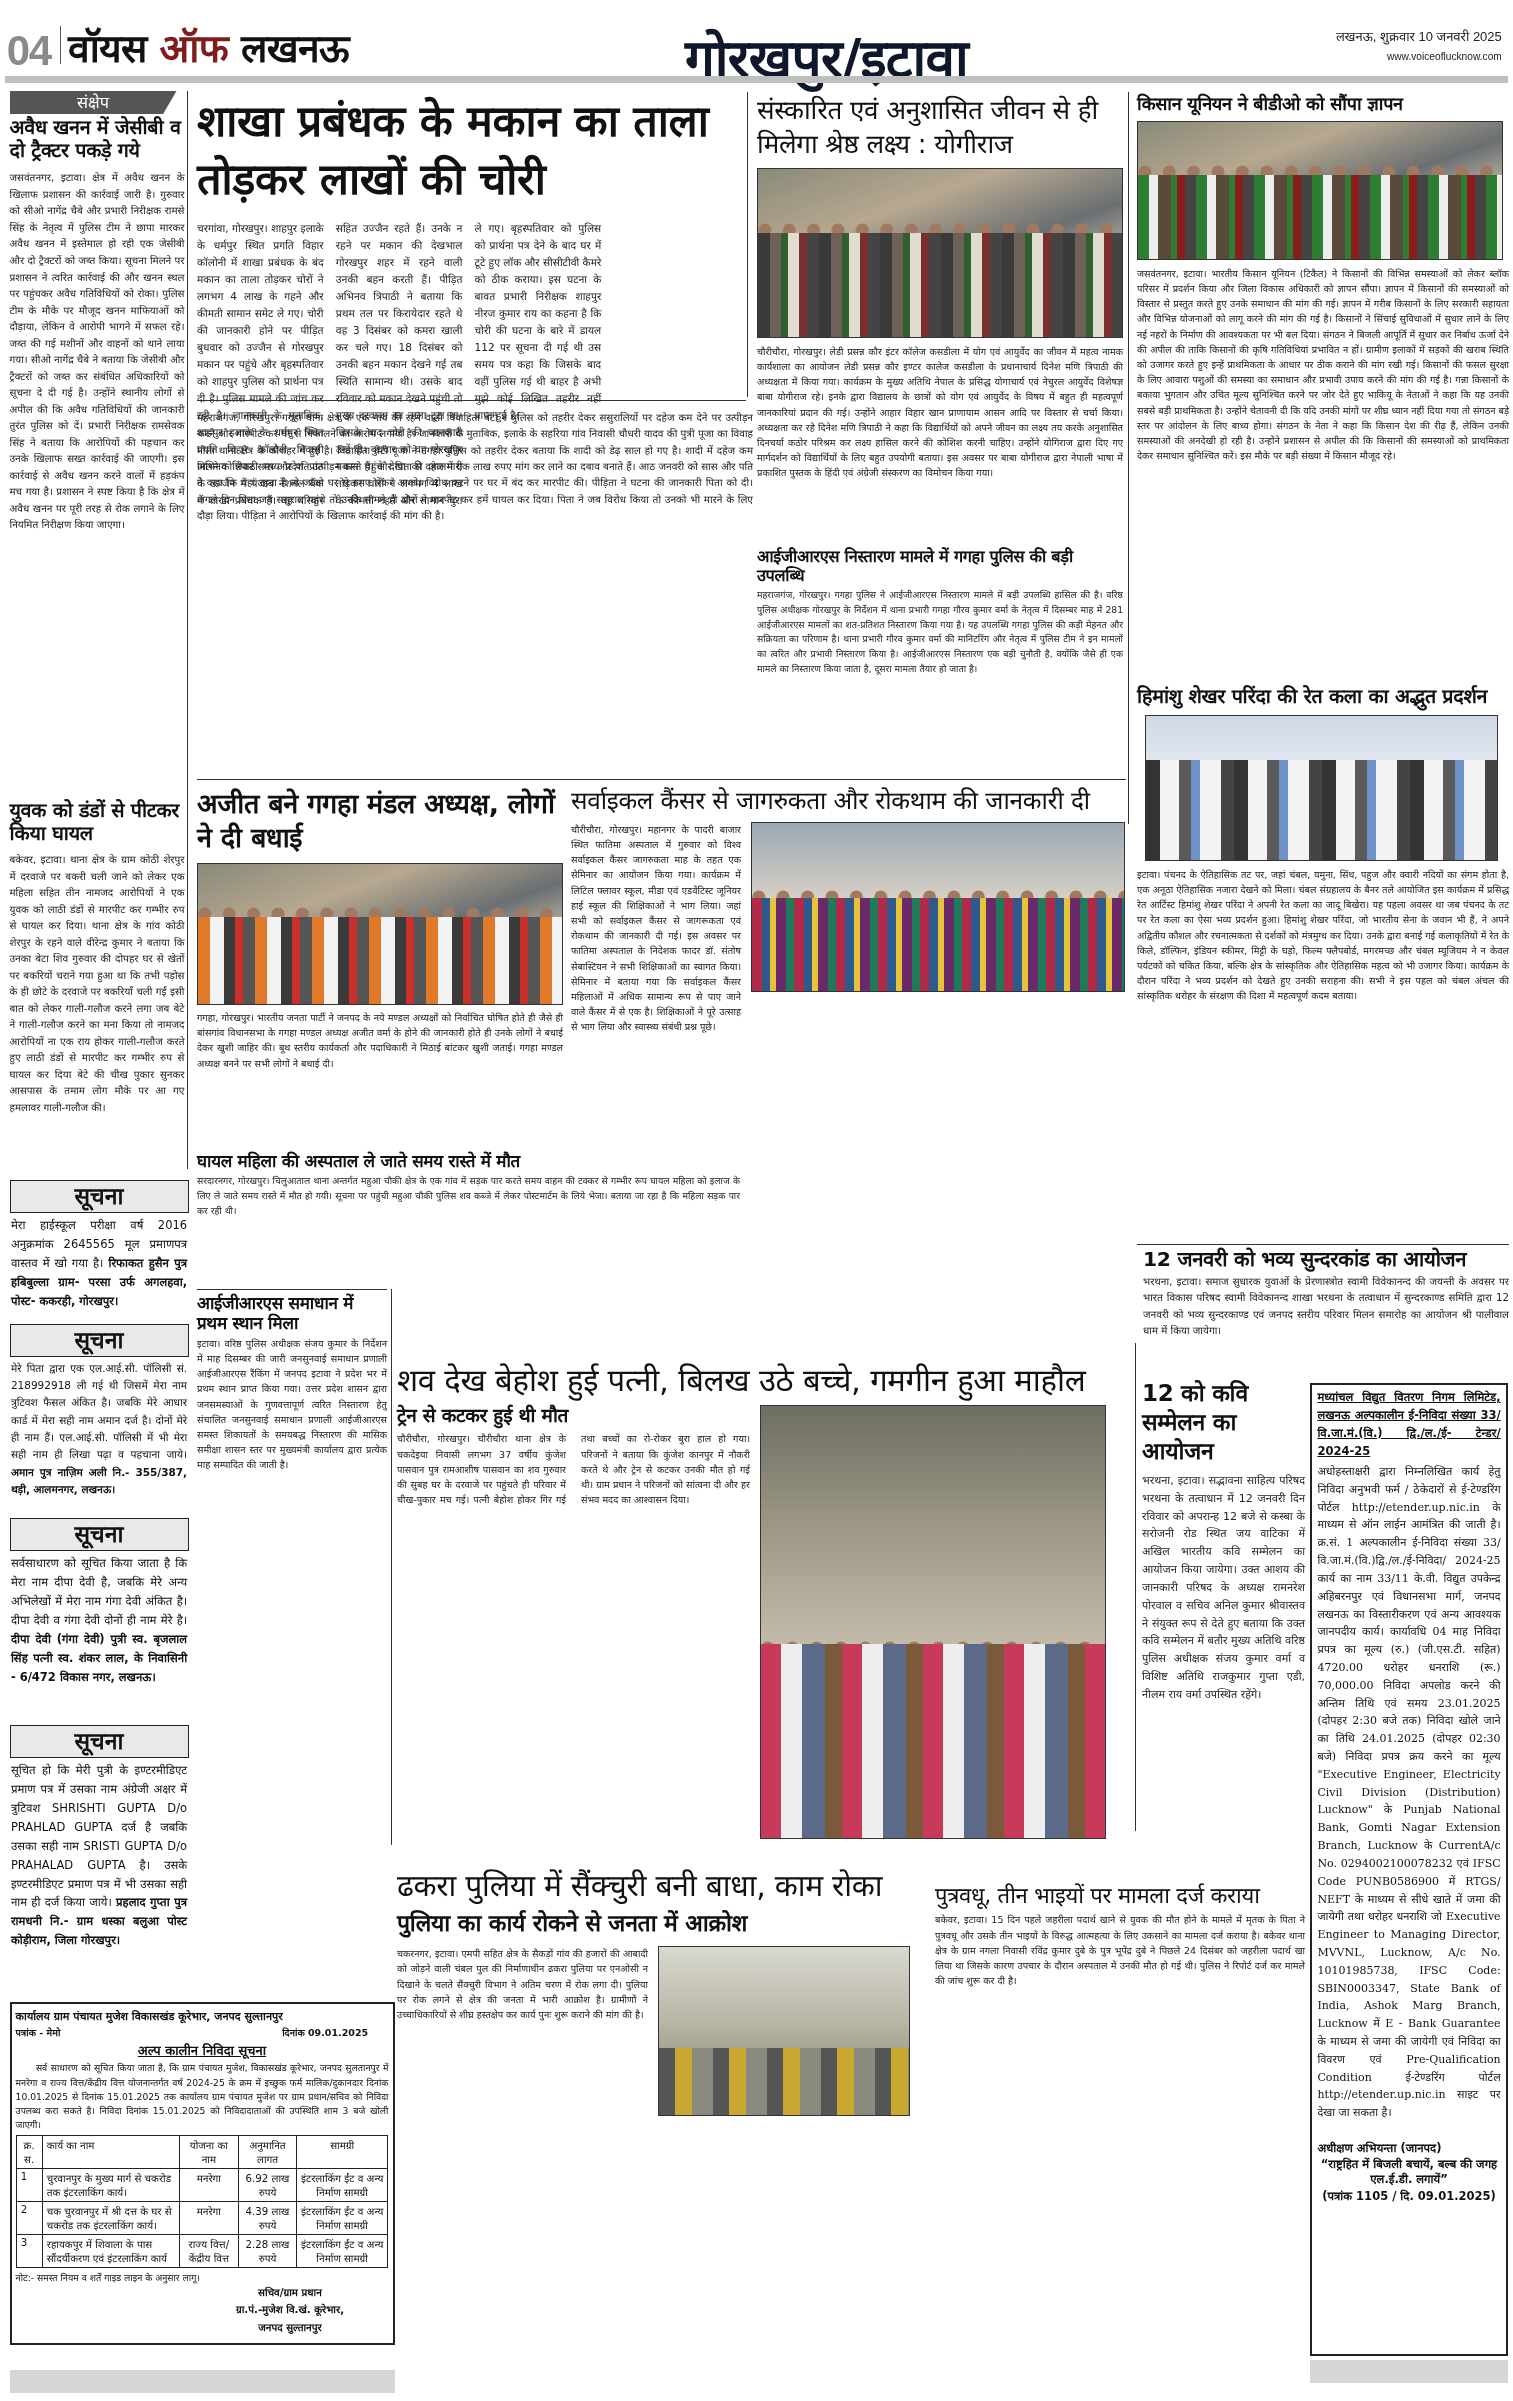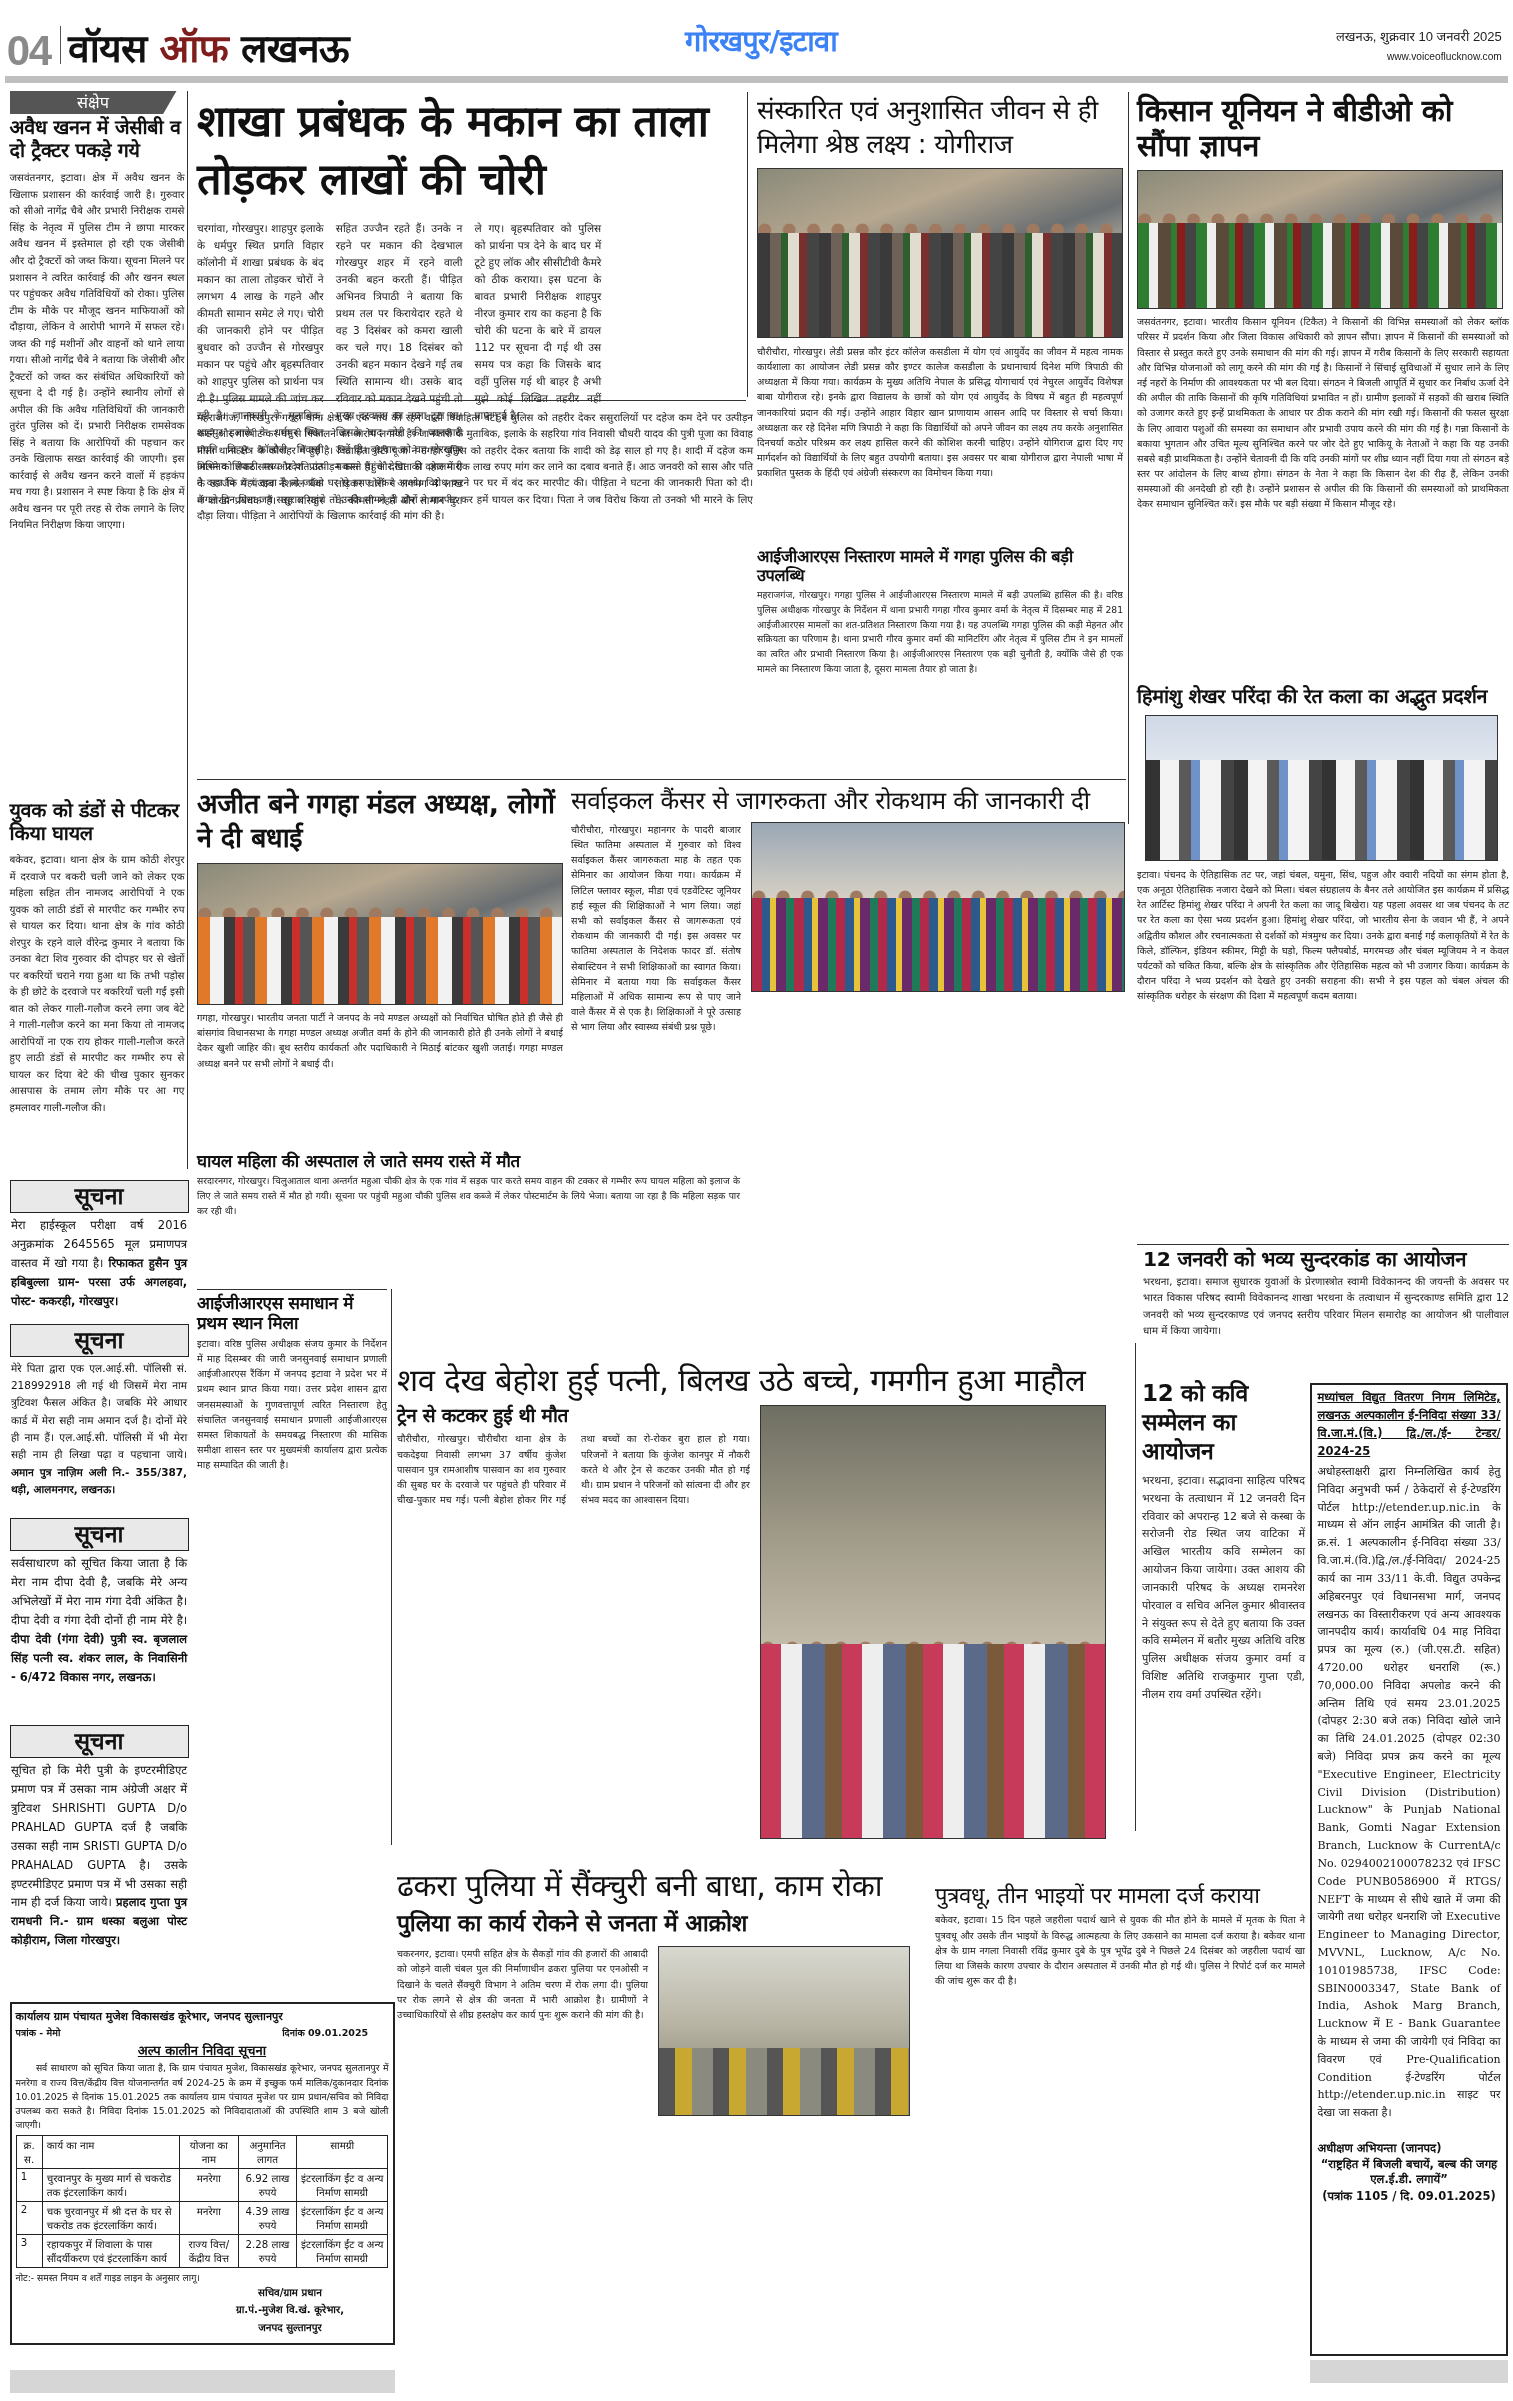--- a/index.html
+++ b/index.html
@@ -4,21 +4,21 @@
 <style>
   *{box-sizing:border-box;margin:0;padding:0}
   html,body{width:1514px;height:2401px;background:#fff;overflow:hidden}
   body{font-family:"DejaVu Sans",sans-serif;color:#111;position:relative}
   .abs{position:absolute}
   .masthead{left:0;top:0;width:1514px;height:75px}
   .pgno{left:6.8px;top:27px;font-family:"Liberation Sans",sans-serif;font-weight:bold;font-size:42px;color:#8a8a8a;letter-spacing:-1.4px}
   .mast-sep{left:27px;top:26px;width:1.4px;height:38px;background:#555}
   .brand{left:31px;top:20.3px;font-size:39px;font-weight:bold;color:#111;letter-spacing:-0.7px}
   .brand .mid{color:#7f1d1d}
-  .section{left:685px;top:20.3px;font-size:29px;font-weight:bold;color:#3b82f6;letter-spacing:-0.7px}
+  .section{left:685px;top:20.3px;font-size:53px;font-weight:bold;color:#0f172a;letter-spacing:-0.7px}
   .dateline{right:12.2px;top:27px;font-size:13px;color:#222;font-family:"Liberation Sans",sans-serif}
   .website{right:12.2px;top:51px;font-size:10.2px;color:#222;font-family:"Liberation Sans",sans-serif}
   .grayband{left:5.4px;top:76px;width:1503px;height:6.8px;background:#bfbfbf}
   .vrule{width:1.4px;background:#333}
   .hrule{height:1.4px;background:#333}
   .sanksh{left:9.5px;top:91px;width:167px;height:23px;background:#555;color:#fff;font-size:16.3px;text-align:center;line-height:23px;clip-path:polygon(0 0,100% 0,92% 100%,0 100%)}
   h1,h2,h3{font-weight:bold;line-height:1.15;letter-spacing:-0.3px}
   .hl-xl{font-size:43px;line-height:1.35}
   .hl-l{font-size:28.5px}
   .hl-m{font-size:22.4px}
@@ -94,21 +94,21 @@
   <h1 class="hl-l" style="font-size:26px;line-height:1.3;font-weight:normal">संस्कारित एवं अनुशासित जीवन से ही मिलेगा श्रेष्ठ लक्ष्य : योगीराज</h1>
   <div class="photo" style="position:relative;width:366px;height:170px;margin-top:6.8px">
       <div class="heads"></div>
       <div class="crowd"></div>
     </div>
   <p class="txt-sm" style="margin-top:5.4px">चौरीचौरा, गोरखपुर। लेडी प्रसन्न कौर इंटर कॉलेज कसडीला में योग एवं आयुर्वेद का जीवन में महत्व नामक कार्यशाला का आयोजन लेडी प्रसन्न कौर इण्टर कालेज कसडीला के प्रधानाचार्य दिनेश मणि त्रिपाठी की अध्यक्षता में किया गया। कार्यक्रम के मुख्य अतिथि नेपाल के प्रसिद्ध योगाचार्य एवं नेचुरल आयुर्वेद विशेषज्ञ बाबा योगीराज रहे। इनके द्वारा विद्यालय के छात्रों को योग एवं आयुर्वेद के विषय में बहुत ही महत्वपूर्ण जानकारियां प्रदान की गई। उन्होंने आहार विहार खान प्राणायाम आसन आदि पर विस्तार से चर्चा किया। अध्यक्षता कर रहे दिनेश मणि त्रिपाठी ने कहा कि विद्यार्थियों को अपने जीवन का लक्ष्य तय करके अनुशासित दिनचर्या कठोर परिश्रम कर लक्ष्य हासिल करने की कोशिश करनी चाहिए। उन्होंने योगिराज द्वारा दिए गए मार्गदर्शन को विद्यार्थियों के लिए बहुत उपयोगी बताया। इस अवसर पर बाबा योगीराज द्वारा नेपाली भाषा में प्रकाशित पुस्तक के हिंदी एवं अंग्रेजी संस्करण का विमोचन किया गया।</p>
 </div>
 <div class="abs vrule" style="left:1128px;top:92px;height:732px"></div>
 
 <div class="abs" style="left:1137px;top:94px;width:372px">
-  <h2 class="hl-m" style="font-size:30px">किसान यूनियन ने बीडीओ को सौंपा ज्ञापन</h2>
+  <h2 class="hl-m" style="font-size:18px">किसान यूनियन ने बीडीओ को सौंपा ज्ञापन</h2>
   <div class="photo" style="position:relative;width:366px;height:139px;margin-top:6.8px">
       <div class="heads"></div>
       <div class="crowd" style="background:repeating-linear-gradient(90deg,#2e7d32 0 11px,#eee 11px 20.3px,#5a4a3a 20.3px 33px,#2e7d32 33px 39px,#8b1c1c 39px 47px,#444 47px 58px)"></div>
     </div>
   <p class="txt-sm" style="margin-top:5.4px">जसवंतनगर, इटावा। भारतीय किसान यूनियन (टिकैत) ने किसानों की विभिन्न समस्याओं को लेकर ब्लॉक परिसर में प्रदर्शन किया और जिला विकास अधिकारी को ज्ञापन सौंपा। ज्ञापन में किसानों की समस्याओं को विस्तार से प्रस्तुत करते हुए उनके समाधान की मांग की गई। ज्ञापन में गरीब किसानों के लिए सरकारी सहायता और विभिन्न योजनाओं को लागू करने की मांग की गई है। किसानों ने सिंचाई सुविधाओं में सुधार लाने के लिए नई नहरों के निर्माण की आवश्यकता पर भी बल दिया। संगठन ने बिजली आपूर्ति में सुधार कर निर्बाध ऊर्जा देने की अपील की ताकि किसानों की कृषि गतिविधियां प्रभावित न हों। ग्रामीण इलाकों में सड़कों की खराब स्थिति को उजागर करते हुए इन्हें प्राथमिकता के आधार पर ठीक कराने की मांग रखी गई। किसानों की फसल सुरक्षा के लिए आवारा पशुओं की समस्या का समाधान और प्रभावी उपाय करने की मांग की गई है। गन्ना किसानों के बकाया भुगतान और उचित मूल्य सुनिश्चित करने पर जोर देते हुए भाकियू के नेताओं ने कहा कि यह उनकी सबसे बड़ी प्राथमिकता है। उन्होंने चेतावनी दी कि यदि उनकी मांगों पर शीघ्र ध्यान नहीं दिया गया तो संगठन बड़े स्तर पर आंदोलन के लिए बाध्य होगा। संगठन के नेता ने कहा कि किसान देश की रीढ़ हैं, लेकिन उनकी समस्याओं की अनदेखी हो रही है। उन्होंने प्रशासन से अपील की कि किसानों की समस्याओं को प्राथमिकता देकर समाधान सुनिश्चित करें। इस मौके पर बड़ी संख्या में किसान मौजूद रहे।</p>
 </div>
 
 <div class="abs hrule" style="left:197px;top:400px;width:549px"></div>
 <div class="abs" style="left:197px;top:406px;width:556px">
   <p class="txt-sm" style="margin-top:4.1px;font-size:10.2px">महराजगंज, गोरखपुर। गगहा थाना क्षेत्र के एक गांव की रहने वाली विवाहिता बेटी ने पुलिस को तहरीर देकर ससुरालियों पर दहेज कम देने पर उत्पीड़न करने और मारपीट कर घर से निकालने का आरोप लगाया है। जानकारी के मुताबिक, इलाके के सहरिया गांव निवासी चौधरी यादव की पुत्री पूजा का विवाह गोला थाना क्षेत्र के कौशहर में हुई है। विवाहिता बेटी पूजा ने गगहा पुलिस को तहरीर देकर बताया कि शादी को डेढ़ साल हो गए है। शादी में दहेज कम मिलने को लेकर सास और पति उत्पीड़न करते हैं। और पिता से दहेज में एक लाख रुपए मांग कर लाने का दबाव बनाते हैं। आठ जनवरी को सास और पति ने कहा कि यहां रहना है तो जाओ घर से रुपए लेकर आओ। विरोध करने पर घर में बंद कर मारपीट की। पीड़िता ने घटना की जानकारी पिता को दी। अगले दिन पिता जब ससुराल पहुंचे तो उनके सामने ही दोनों ने मारपीट कर हमें घायल कर दिया। पिता ने जब विरोध किया तो उनको भी मारने के लिए दौड़ा लिया। पीड़िता ने आरोपियों के खिलाफ कार्रवाई की मांग की है।</p>

